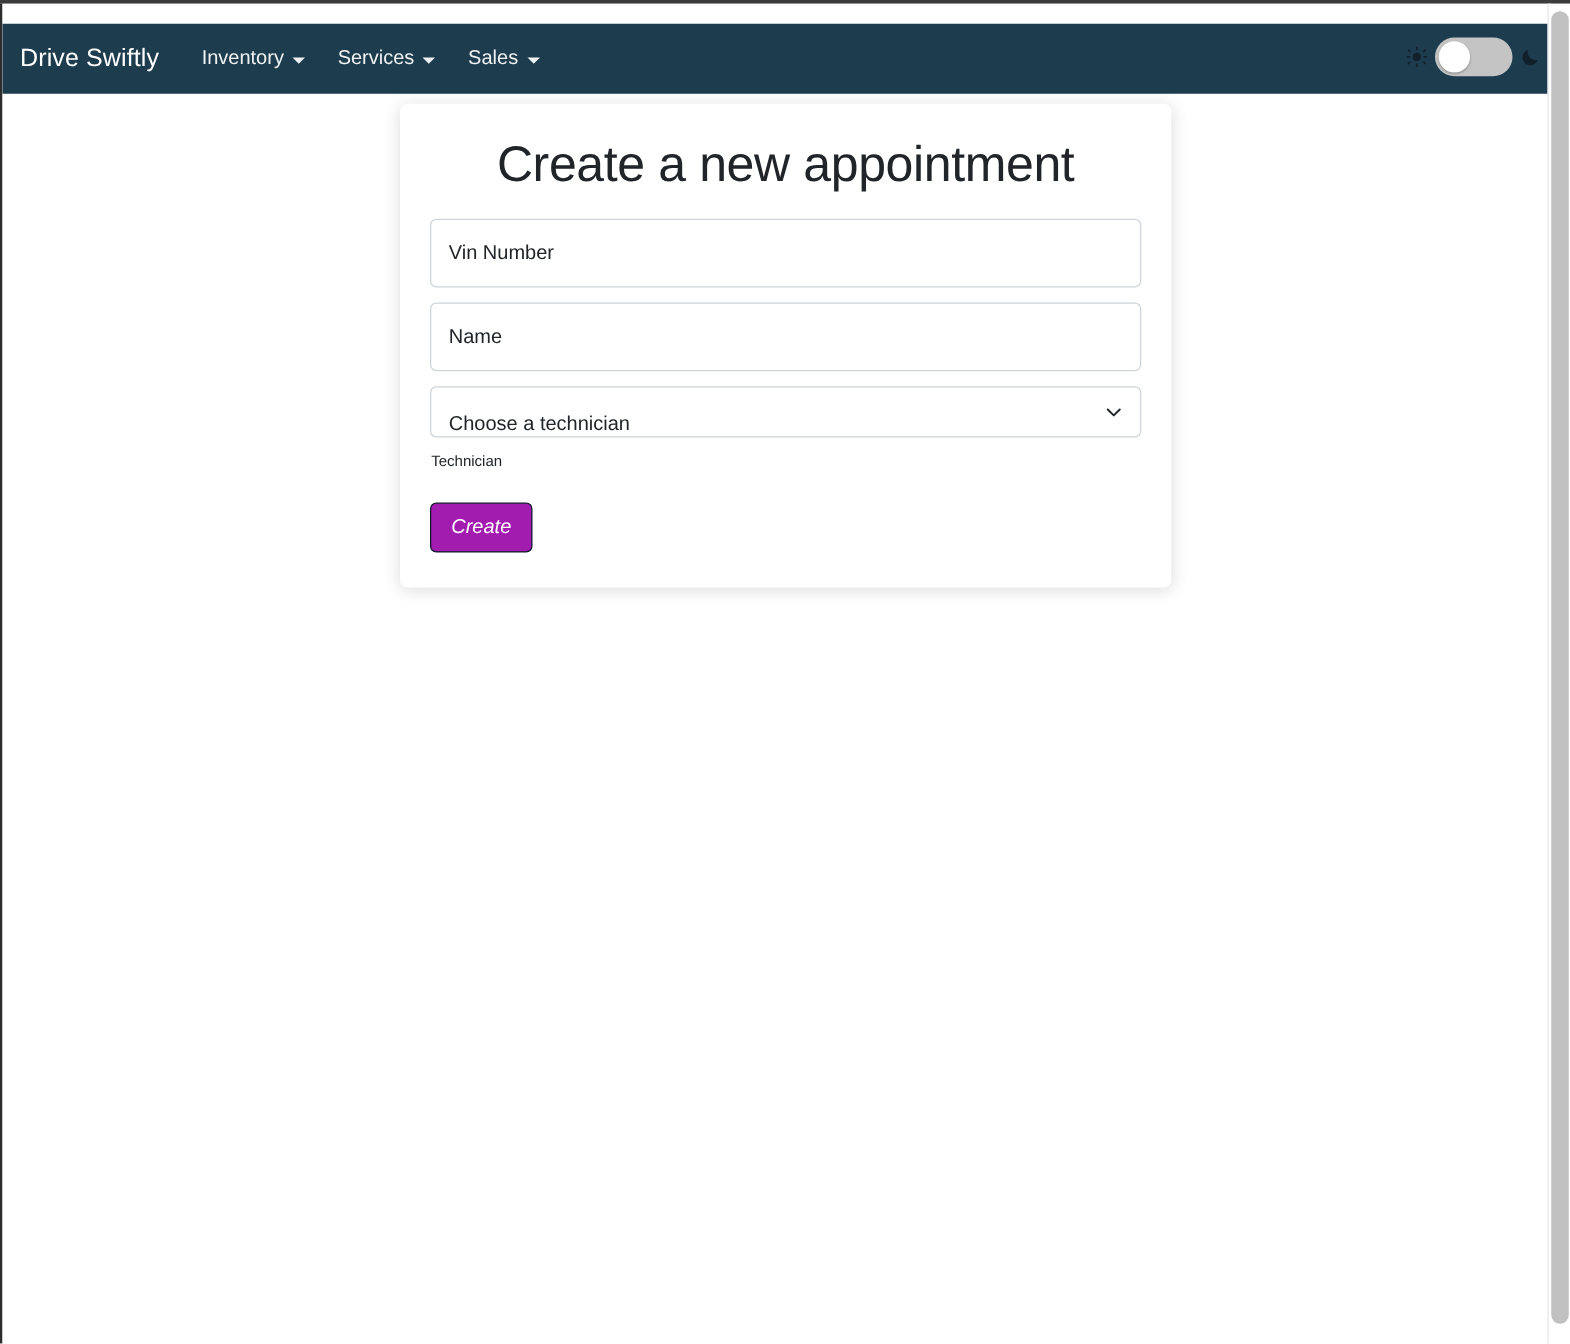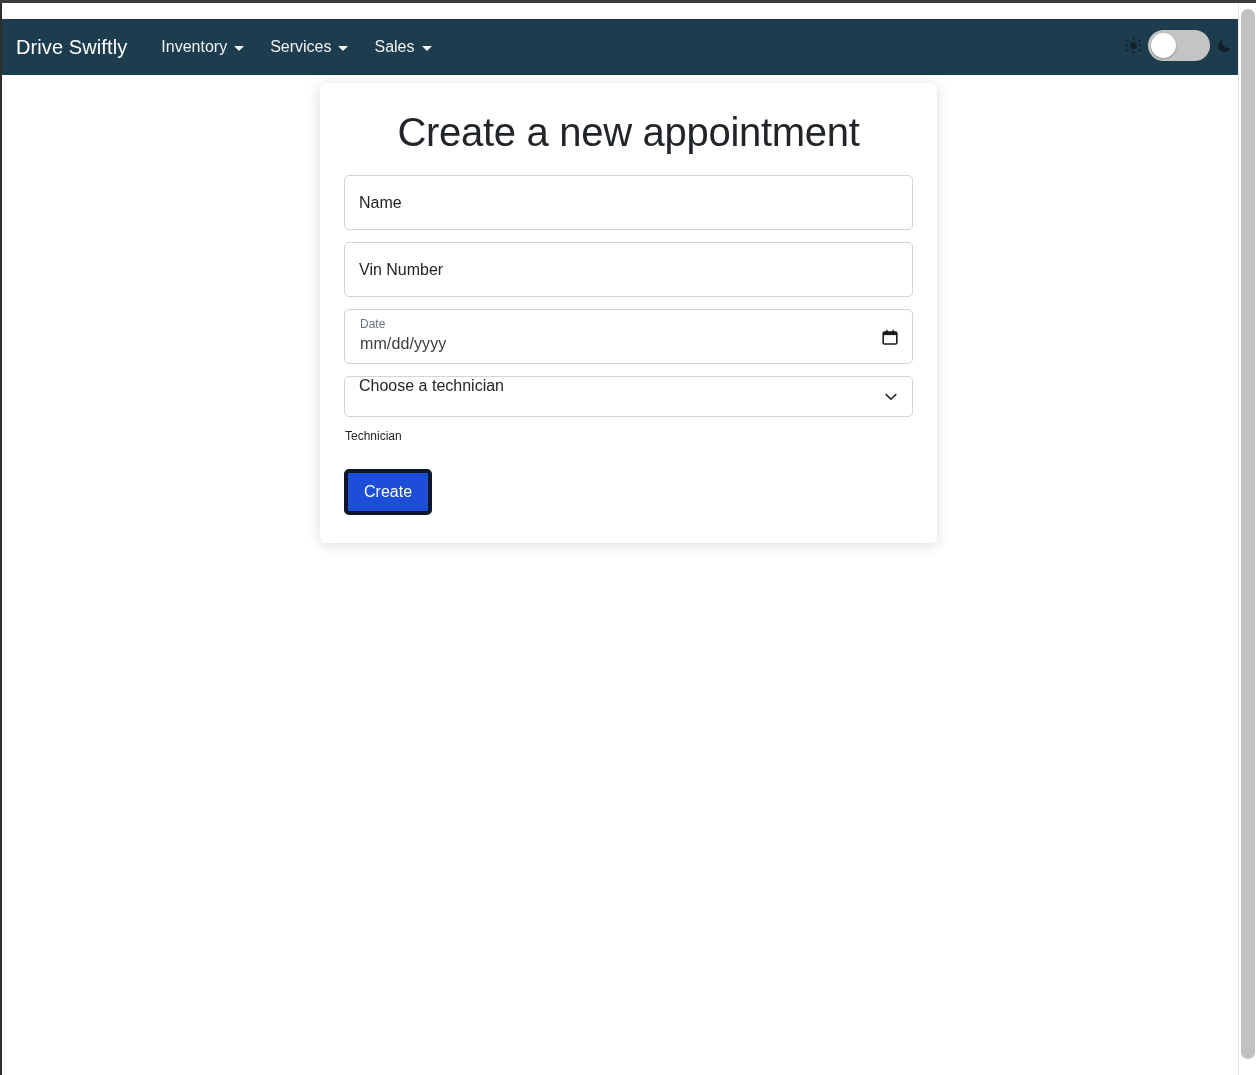--- a/index.html
+++ b/index.html
@@ -198,21 +198,21 @@
   }
 
   
   .select-box {
     width: 569px;
     height: 41px;
     border: 1px solid #ced4da;
     border-radius: 5px;
     background: #ffffff;
     display: flex;
-    align-items: flex-start;
+    align-items: flex-end;
     padding: 0 14px;
     font-size: 16px;
     color: #212529;
     position: relative;
     cursor: pointer;
   }
   .select-box .chev {
     position: absolute;
     right: 14px;
     top: 50%;
@@ -235,29 +235,30 @@
     border-radius: 5px;
     background: #ffffff;
     padding: 14px 14px;
     font-size: 16px;
     color: #212529;
     cursor: text;
   }
 
   .btn-primary {
     margin-top: 20px;
-    background: #1d4ed8;
-    border: 4px solid #0f172a;
+    background: #a21caf;
+    border: 1px solid #0f172a;
     color: #ffffff;
     font-size: 16px;
     font-family: "Liberation Sans", sans-serif;
     padding: 8px 16px;
     border-radius: 5px;
     cursor: pointer;
     line-height: 1.35;
+    font-style: italic;
   }
 
   
   .scrollbar-track {
     position: absolute;
     top: 3px;
     right: 0;
     width: 18px;
     height: 1072px;
     background: #ffffff;
@@ -325,42 +326,30 @@
         </svg>
       </div>
     </div>
 
     <div class="card">
 
       <h1 class="card-title">Create a new appointment</h1>
 
       <div class="field">
         <div class="input-box">
-          <span class="input-text">Name</span>
+          <span class="input-text">Vin Number</span>
         </div>
       </div>
 
       <div class="field">
         <div class="input-box">
-          <span class="input-text">Vin Number</span>
-        </div>
-      </div>
-
-      <div class="field">
-        <div class="floating">
-          <span class="flabel">Date</span>
-          <span class="fvalue">mm/dd/yyyy</span>
-          <svg class="picker-icon" viewBox="0 0 16 16">
-            <rect x="1.2" y="3" width="13.6" height="12" rx="1.3" fill="none" stroke="#1b1b1b" stroke-width="1.6"></rect>
-            <rect x="1.2" y="3" width="13.6" height="3.1" fill="#1b1b1b"></rect>
-            <rect x="4" y="0.8" width="1.6" height="3.2" rx="0.6" fill="#1b1b1b"></rect>
-            <rect x="10.4" y="0.8" width="1.6" height="3.2" rx="0.6" fill="#1b1b1b"></rect>
-          </svg>
-        </div>
-      </div>
+          <span class="input-text">Name</span>
+        </div>
+      </div>
+
 
 
       <div class="field">
         <div class="select-box">
           <span>Choose a technician</span>
           <svg class="chev" viewBox="0 0 16 16">
             <path d="M2.5 5.3 8 10.6l5.5-5.3" fill="none" stroke="#212529" stroke-width="1.8" stroke-linecap="round" stroke-linejoin="round"></path>
           </svg>
         </div>
       </div>

